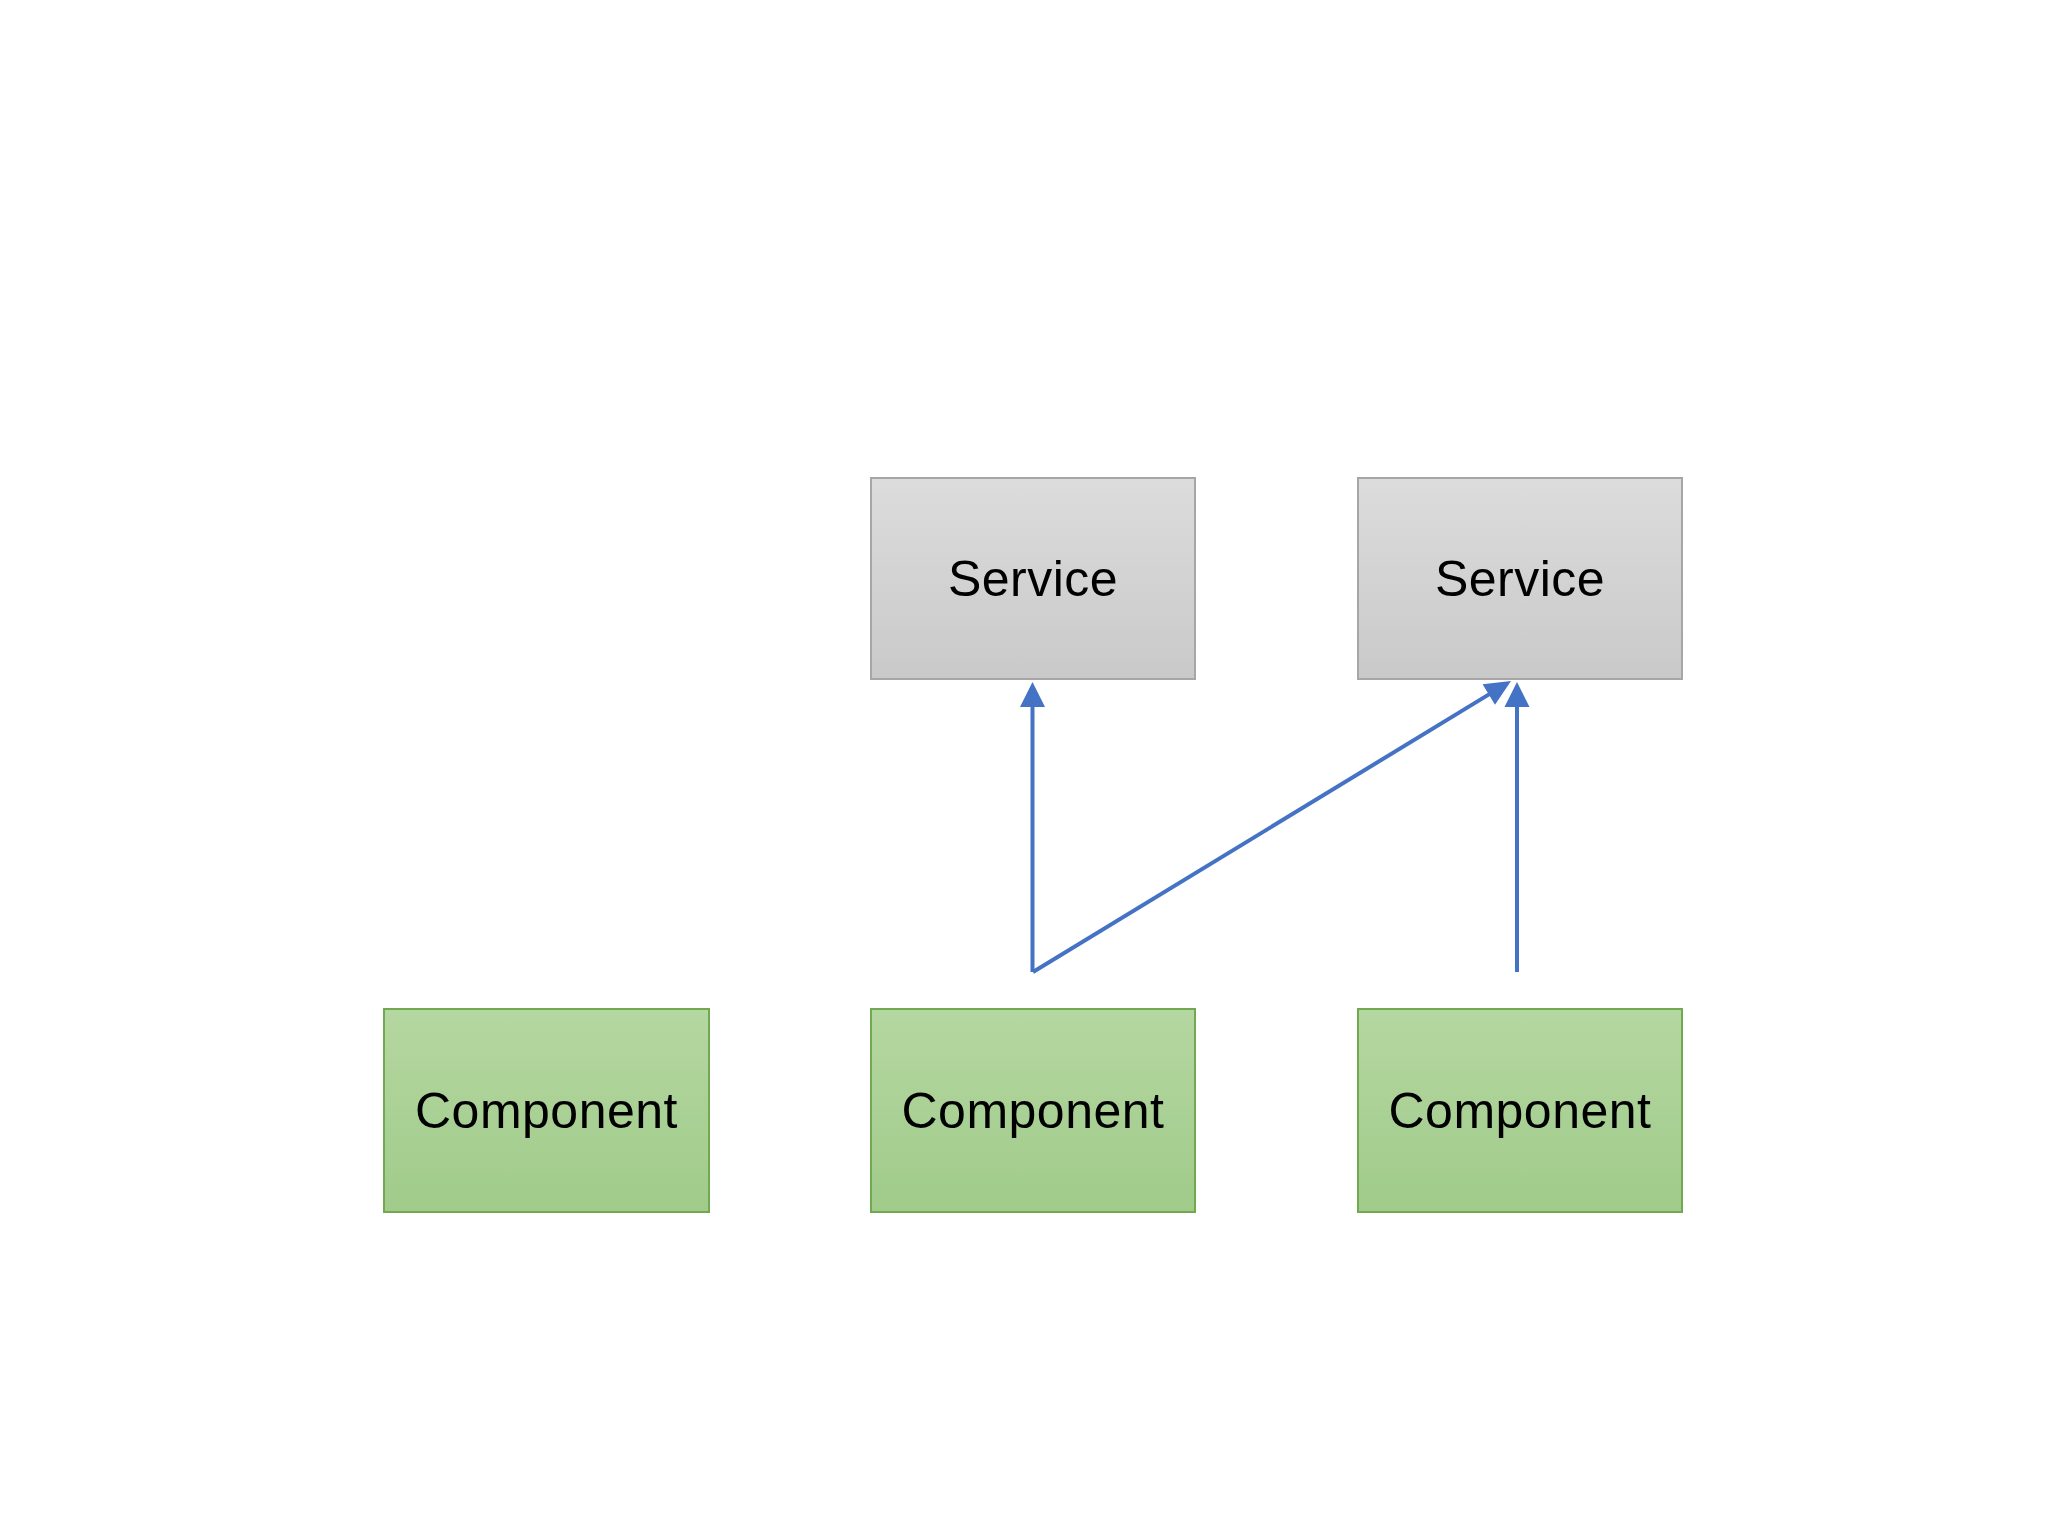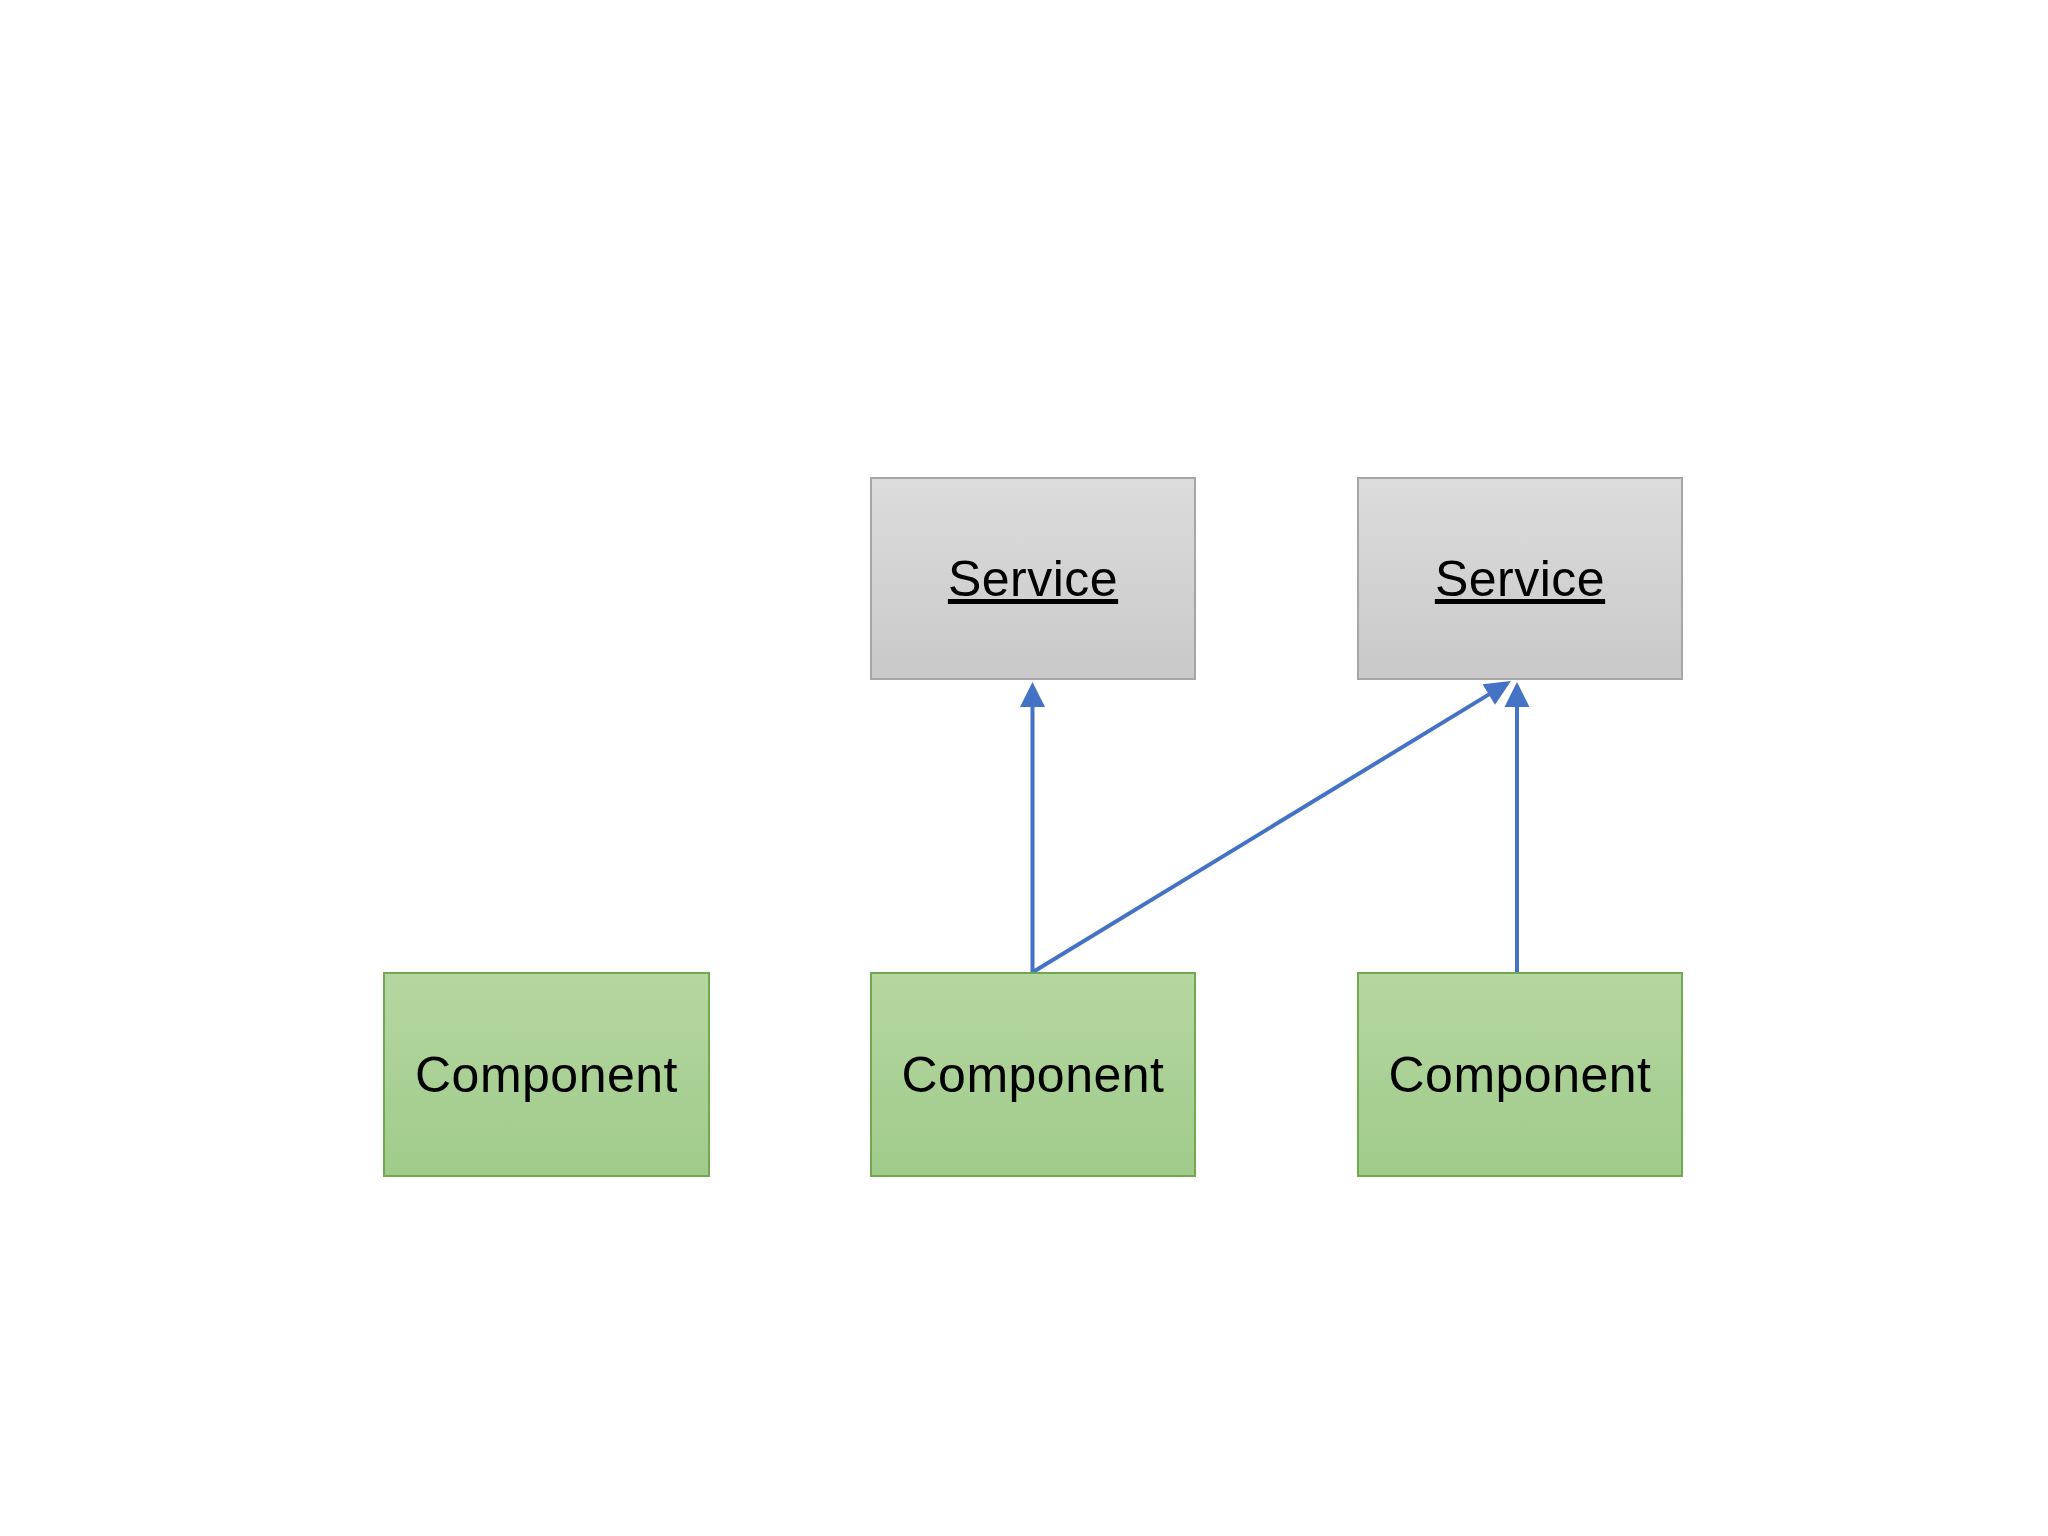--- a/index.html
+++ b/index.html
@@ -41,27 +41,27 @@
     box-sizing: border-box;
     font-size: 50px;
     color: var(--text, #000000);
     letter-spacing: 0.5px;
   }
   .service {
     width: 326px;
     height: 203px;
     background: linear-gradient(180deg, var(--service_fill_top, #DCDCDC) 0%, var(--service_fill_bottom, #C9C9C9) 100%);
     border: 2px solid var(--service_border, #A6A6A6);
-    text-decoration: underline;
   }
   .component {
     width: 326px;
     height: 205px;
     background: linear-gradient(180deg, var(--component_fill_top, #B5D7A1) 0%, var(--component_fill_bottom, #A0CB8A) 100%);
     border: 2px solid var(--component_border, #72A850);
+    margin-top: 36px;
   }
   .service-1  { left: 870px;  top: 477px; }
   .service-2  { left: 1357px; top: 477px; }
   .component-1 { left: 383px;  top: 972px; width: 327px; }
   .component-2 { left: 870px;  top: 972px; }
   .component-3 { left: 1357px; top: 972px; }
 </style>
 </head>
 <body>
 

